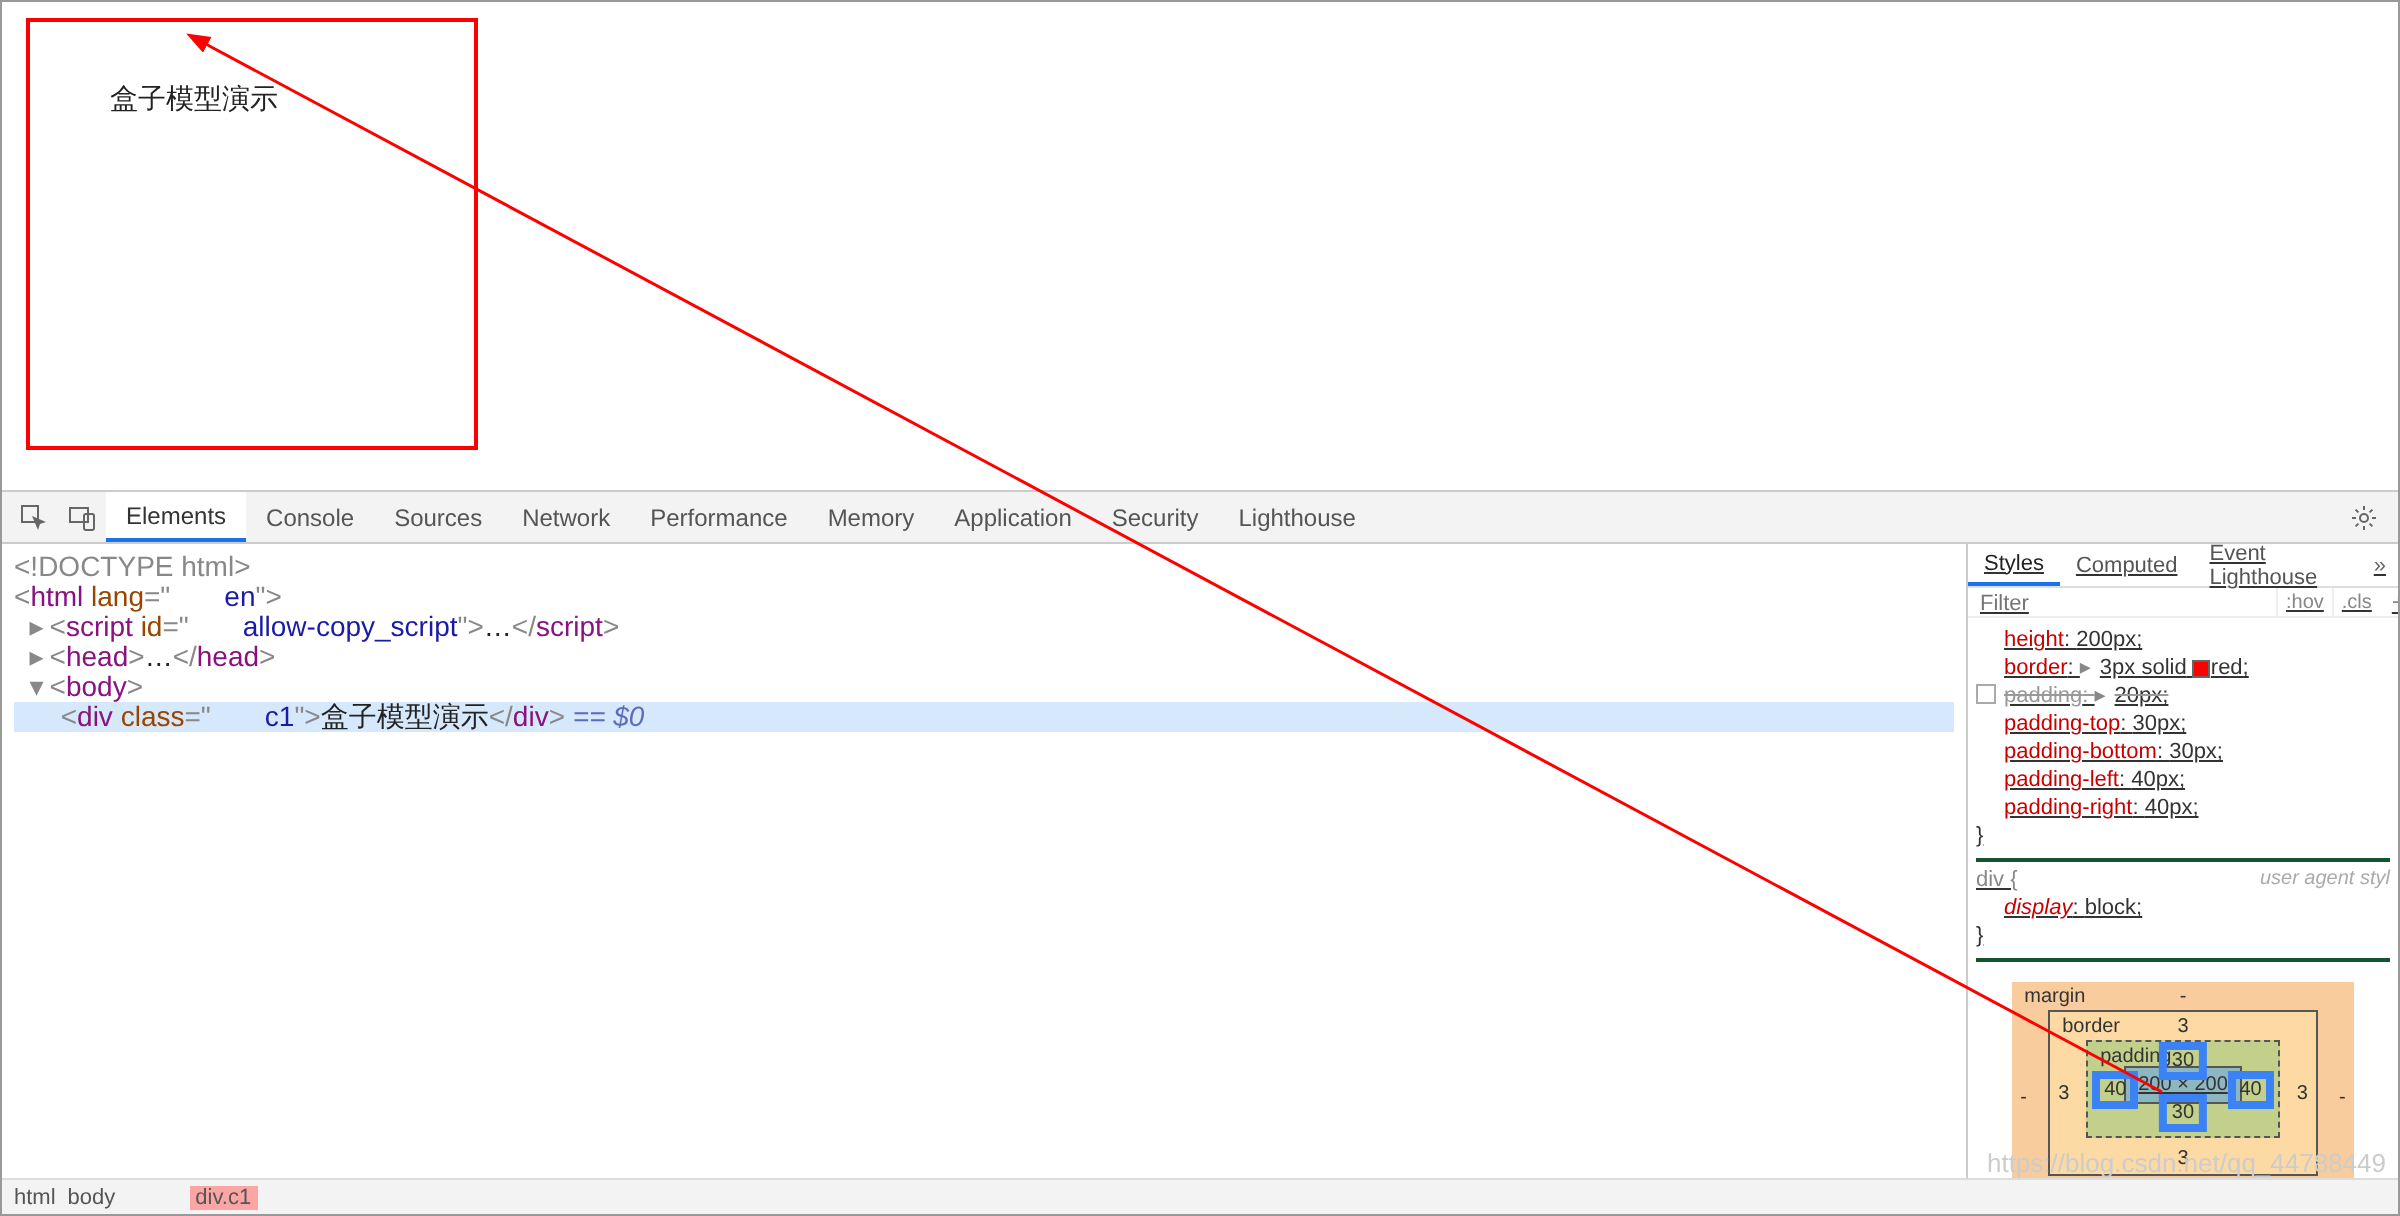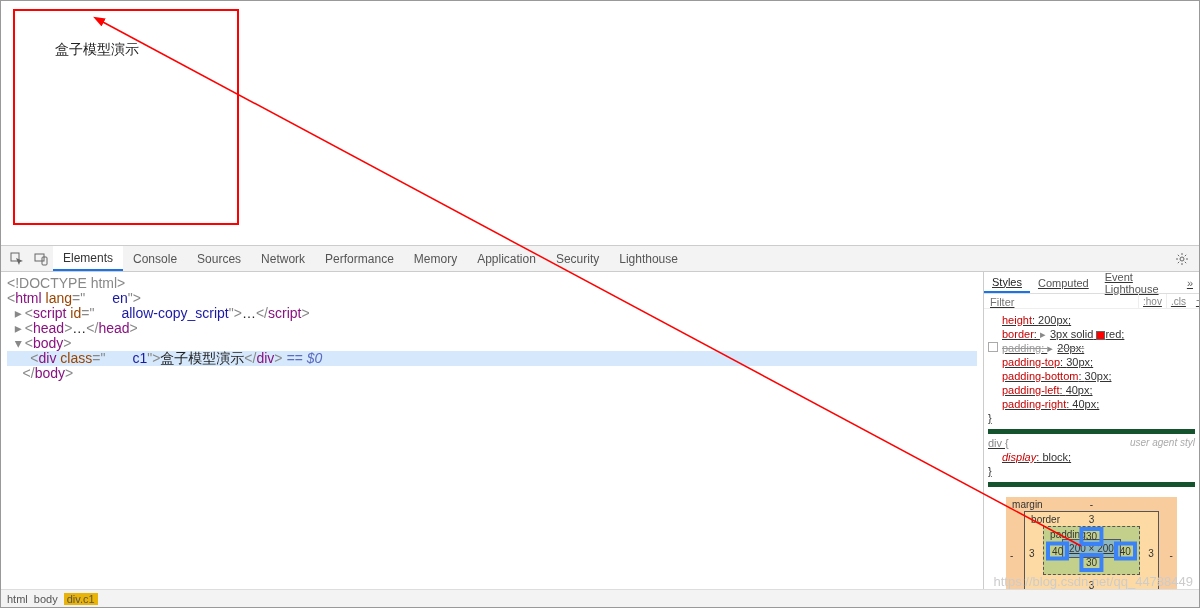--- a/index.html
+++ b/index.html
@@ -39,21 +39,21 @@
 .sb-tabs { height: 22px; display: flex; align-items: stretch; border-bottom: 1px solid #ddd; font-size: 11px; }
 .sb-tab { padding: 0 8px; display: flex; align-items: center; color: #555; cursor: pointer; }
 .sb-tab.active { border-bottom: 2px solid #1a73e8; color: #222; }
 .sb-more { flex: 1; text-align: right; padding-right: 6px; display: flex; align-items: center; justify-content: flex-end; color: #666; }
 .sb-filter { height: 22px; display: flex; align-items: flex-end; border-bottom: 1px solid #eee; }
 .sb-filter input { flex: 1; border: none; outline: none; font-size: 11px; padding: 0 6px; color: #777; }
 .sb-filter .hovcls { color: #888; font-size: 10px; padding: 0 4px; border-left: 1px solid #eee; height: 100%; display: flex; align-items: center; cursor: pointer; }
 .sb-filter .plus { color: #888; padding: 0 6px; cursor: pointer; }
 
 .rules { flex: 0 0 auto; font-family: Consolas, monospace; font-size: 11px; padding: 2px 4px; line-height: 14px; overflow: hidden; }
-.rule-block { border-bottom: 5px solid #14532d; padding: 2px 0 4px 0; }
+.rule-block { border-bottom: 2px solid #14532d; padding: 2px 0 4px 0; }
 .selector { color: #888; }
 .ua-label { float: right; color: #aaa; font-style: italic; font-size: 10px; }
 .prop { padding-left: 14px; position: relative; }
 .prop .ck { position: absolute; left: 0; top: 1px; width: 10px; height: 10px; border: 1px solid #aaa; background: #fff; }
 .prop-name { color: #c80000; }
 .prop-val { color: #333; }
 .swatch { display: inline-block; width: 9px; height: 9px; border: 1px solid #666; background: red; vertical-align: middle; }
 .struck { text-decoration: line-through; color: #999; }
 .struck .prop-name { color: #999; }
 
@@ -61,21 +61,21 @@
 .m-margin { background: #f9cc9d; padding: 14px 18px 18px 18px; position: relative; font-size: 10px; color: #333; }
 .m-label { position: absolute; top: 2px; left: 6px; }
 .m-hline { position: absolute; left: 50%; transform: translateX(-50%); }
 .m-vline { position: absolute; top: 50%; transform: translateY(-50%); }
 .m-border { background: #fddaa3; border: 1px solid #555; padding: 14px 18px 18px 18px; position: relative; }
 .m-padding { background: #c3d08b; border: 1px dashed #555; padding: 12px 18px 16px 18px; position: relative; }
 .m-content { background: #8cb6c0; border: 1px solid #555; padding: 3px 6px; text-align: center; font-size: 10px; }
 .hlred { border: 4px solid #3b82f6; padding: 0 2px; }
 
 .breadcrumb { position: absolute; bottom: 0; left: 0; right: 0; height: 18px; background: #f3f3f3; border-top: 1px solid #ddd; font-size: 11px; color: #555; display: flex; align-items: center; padding: 0 6px; gap: 6px; }
-.breadcrumb span.sel { background: #eab308; padding: 0 3px; }
+.breadcrumb span.sel { background: #fca5a5; padding: 0 3px; margin-left: 31px; }
 
 .watermark { position: absolute; right: 6px; bottom: 18px; color: #ccc; font-size: 13px; pointer-events: none; margin-left: 32px; }
 
 svg.arrow { position: absolute; top: 0; left: 0; pointer-events: none; }
 </style>
 </head>
 <body>
 
 <div class="screen">
 
@@ -118,21 +118,20 @@
     </div>
 
     <div class="dt-body">
       <div class="elements-panel">
         <div class="code-line"><span class="t-punc">&lt;!DOCTYPE html&gt;</span></div>
         <div class="code-line"><span class="t-punc">&lt;</span><span class="t-tag">html</span> <span class="t-attr">lang</span><span class="t-punc">="</span><span class="t-val">en</span><span class="t-punc">"&gt;</span></div>
         <div class="code-line">  <span class="disclosure">▸</span><span class="t-punc">&lt;</span><span class="t-tag">script</span> <span class="t-attr">id</span><span class="t-punc">="</span><span class="t-val">allow-copy_script</span><span class="t-punc">"&gt;</span><span class="t-text">…</span><span class="t-punc">&lt;/</span><span class="t-tag">script</span><span class="t-punc">&gt;</span></div>
         <div class="code-line">  <span class="disclosure">▸</span><span class="t-punc">&lt;</span><span class="t-tag">head</span><span class="t-punc">&gt;</span><span class="t-text">…</span><span class="t-punc">&lt;/</span><span class="t-tag">head</span><span class="t-punc">&gt;</span></div>
         <div class="code-line">  <span class="disclosure">▾</span><span class="t-punc">&lt;</span><span class="t-tag">body</span><span class="t-punc">&gt;</span></div>
         <div class="code-line hl">      <span class="t-punc">&lt;</span><span class="t-tag">div</span> <span class="t-attr">class</span><span class="t-punc">="</span><span class="t-val">c1</span><span class="t-punc">"&gt;</span><span class="t-text">盒子模型演示</span><span class="t-punc">&lt;/</span><span class="t-tag">div</span><span class="t-punc">&gt;</span><span class="t-eq"> == $0</span></div>
-        <div class="code-line">    <span class="t-punc">&lt;/</span><span class="t-tag">body</span><span class="t-punc">&gt;</span></div>
       </div>
 
       <div class="styles-sidebar">
         <div class="sb-tabs">
           <div class="sb-tab active">Styles</div>
           <div class="sb-tab">Computed</div>
           <div class="sb-tab">Event Lighthouse</div>
           <div class="sb-more">»</div>
         </div>
         <div class="sb-filter">

